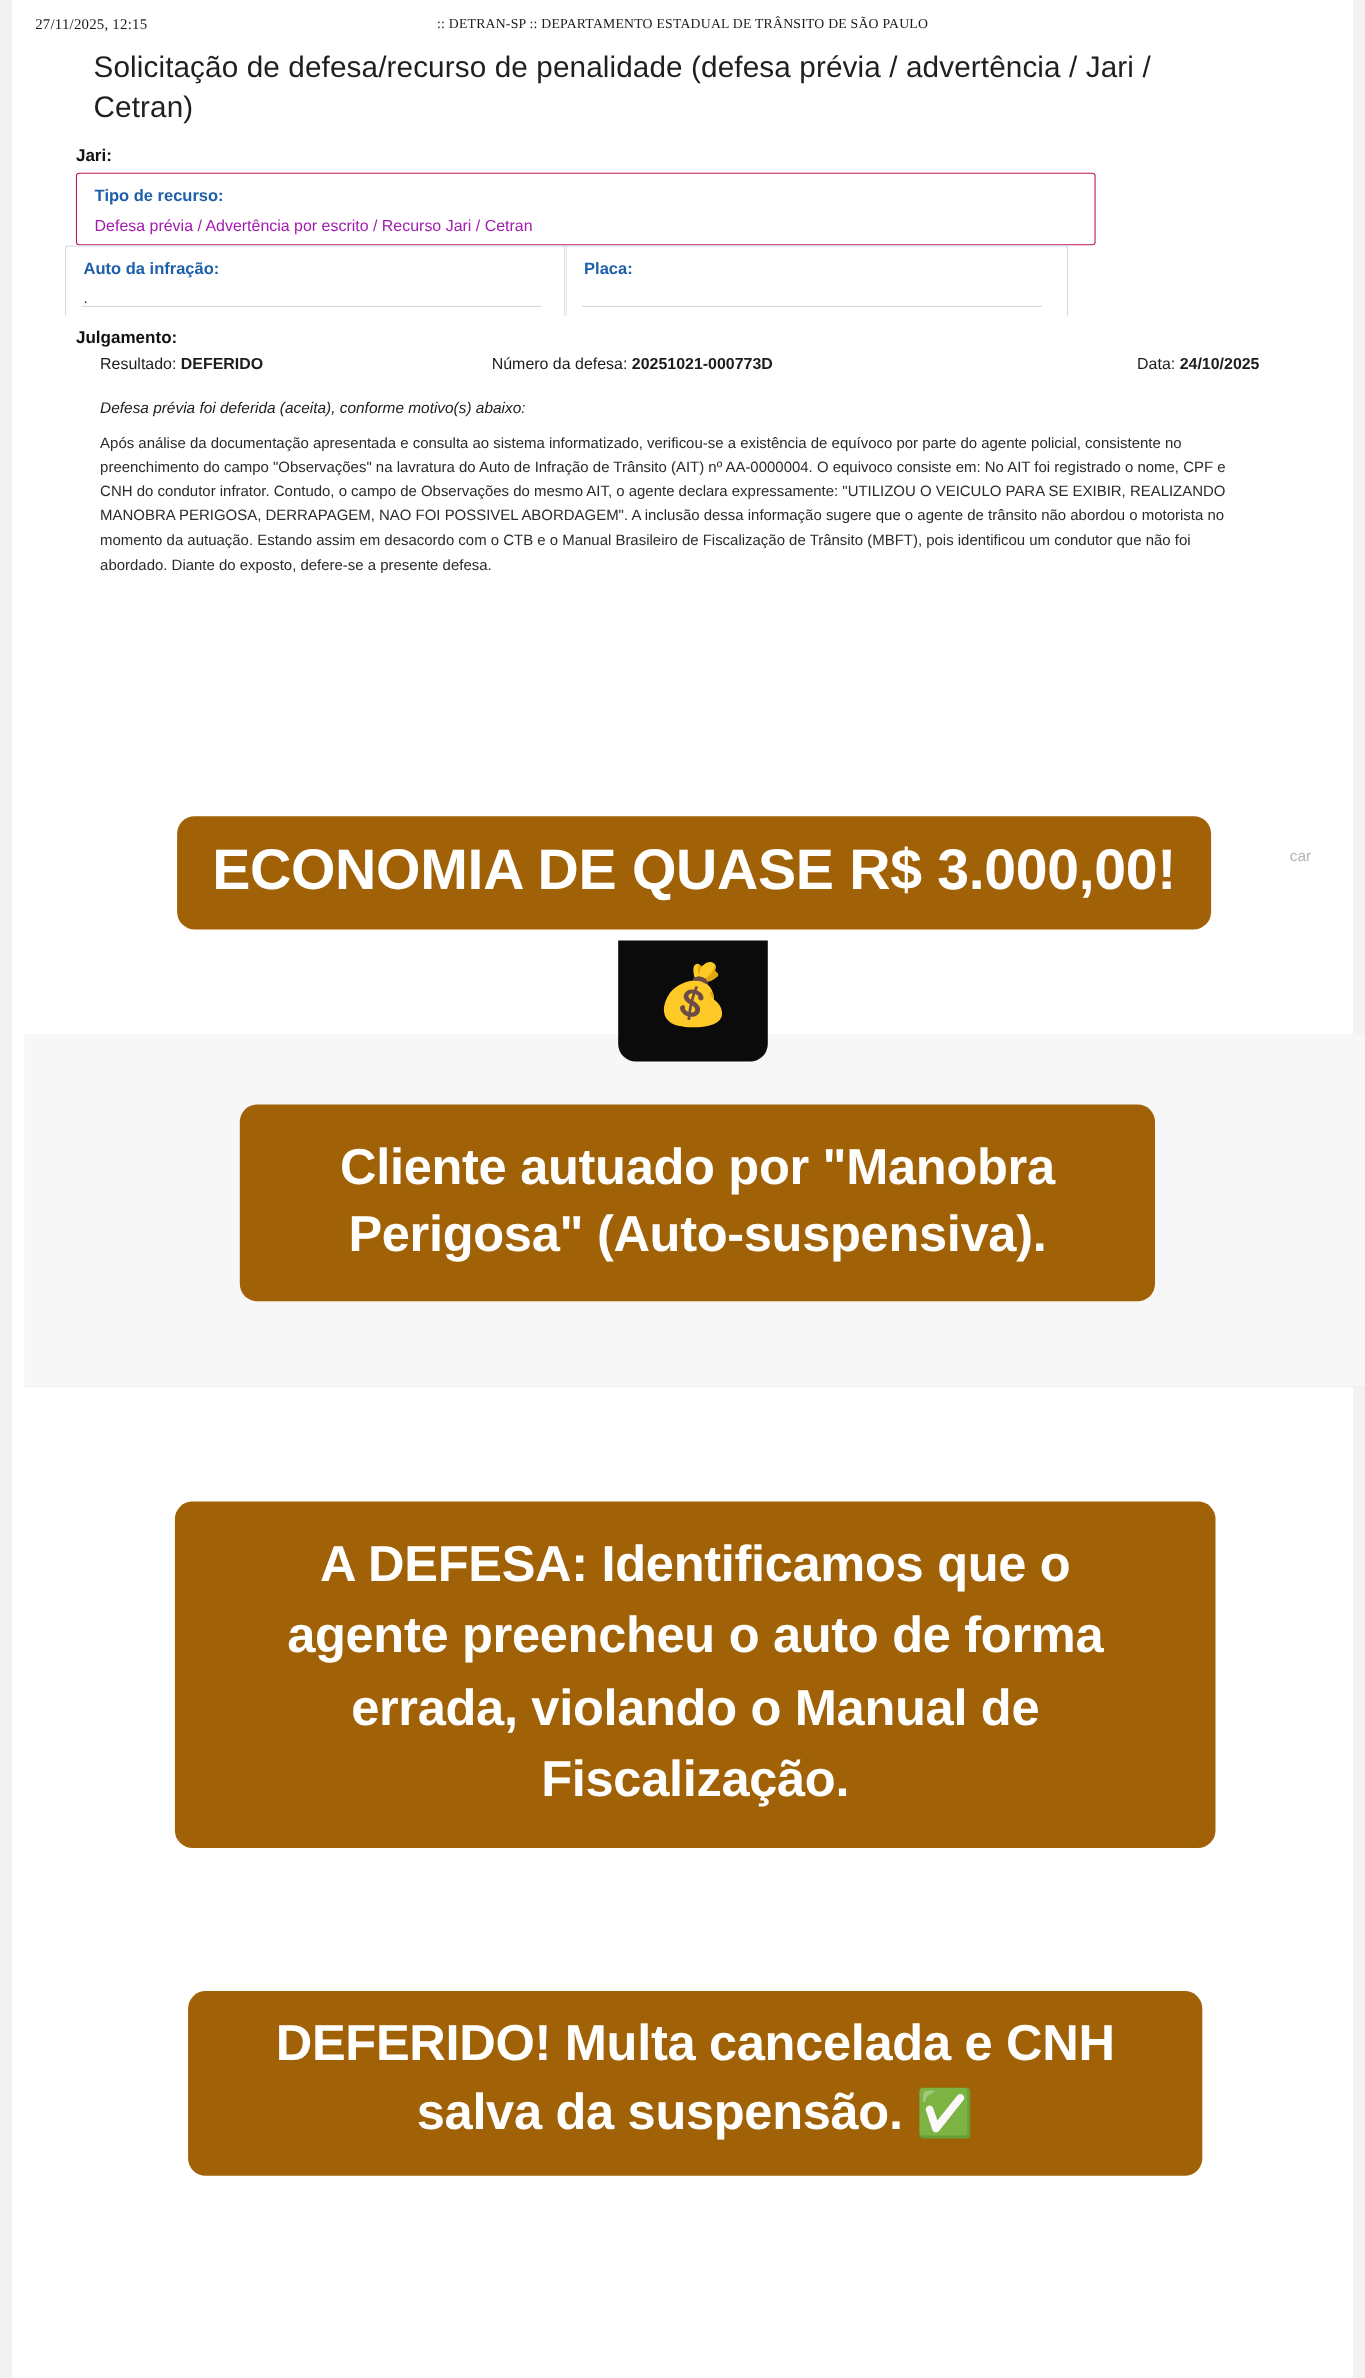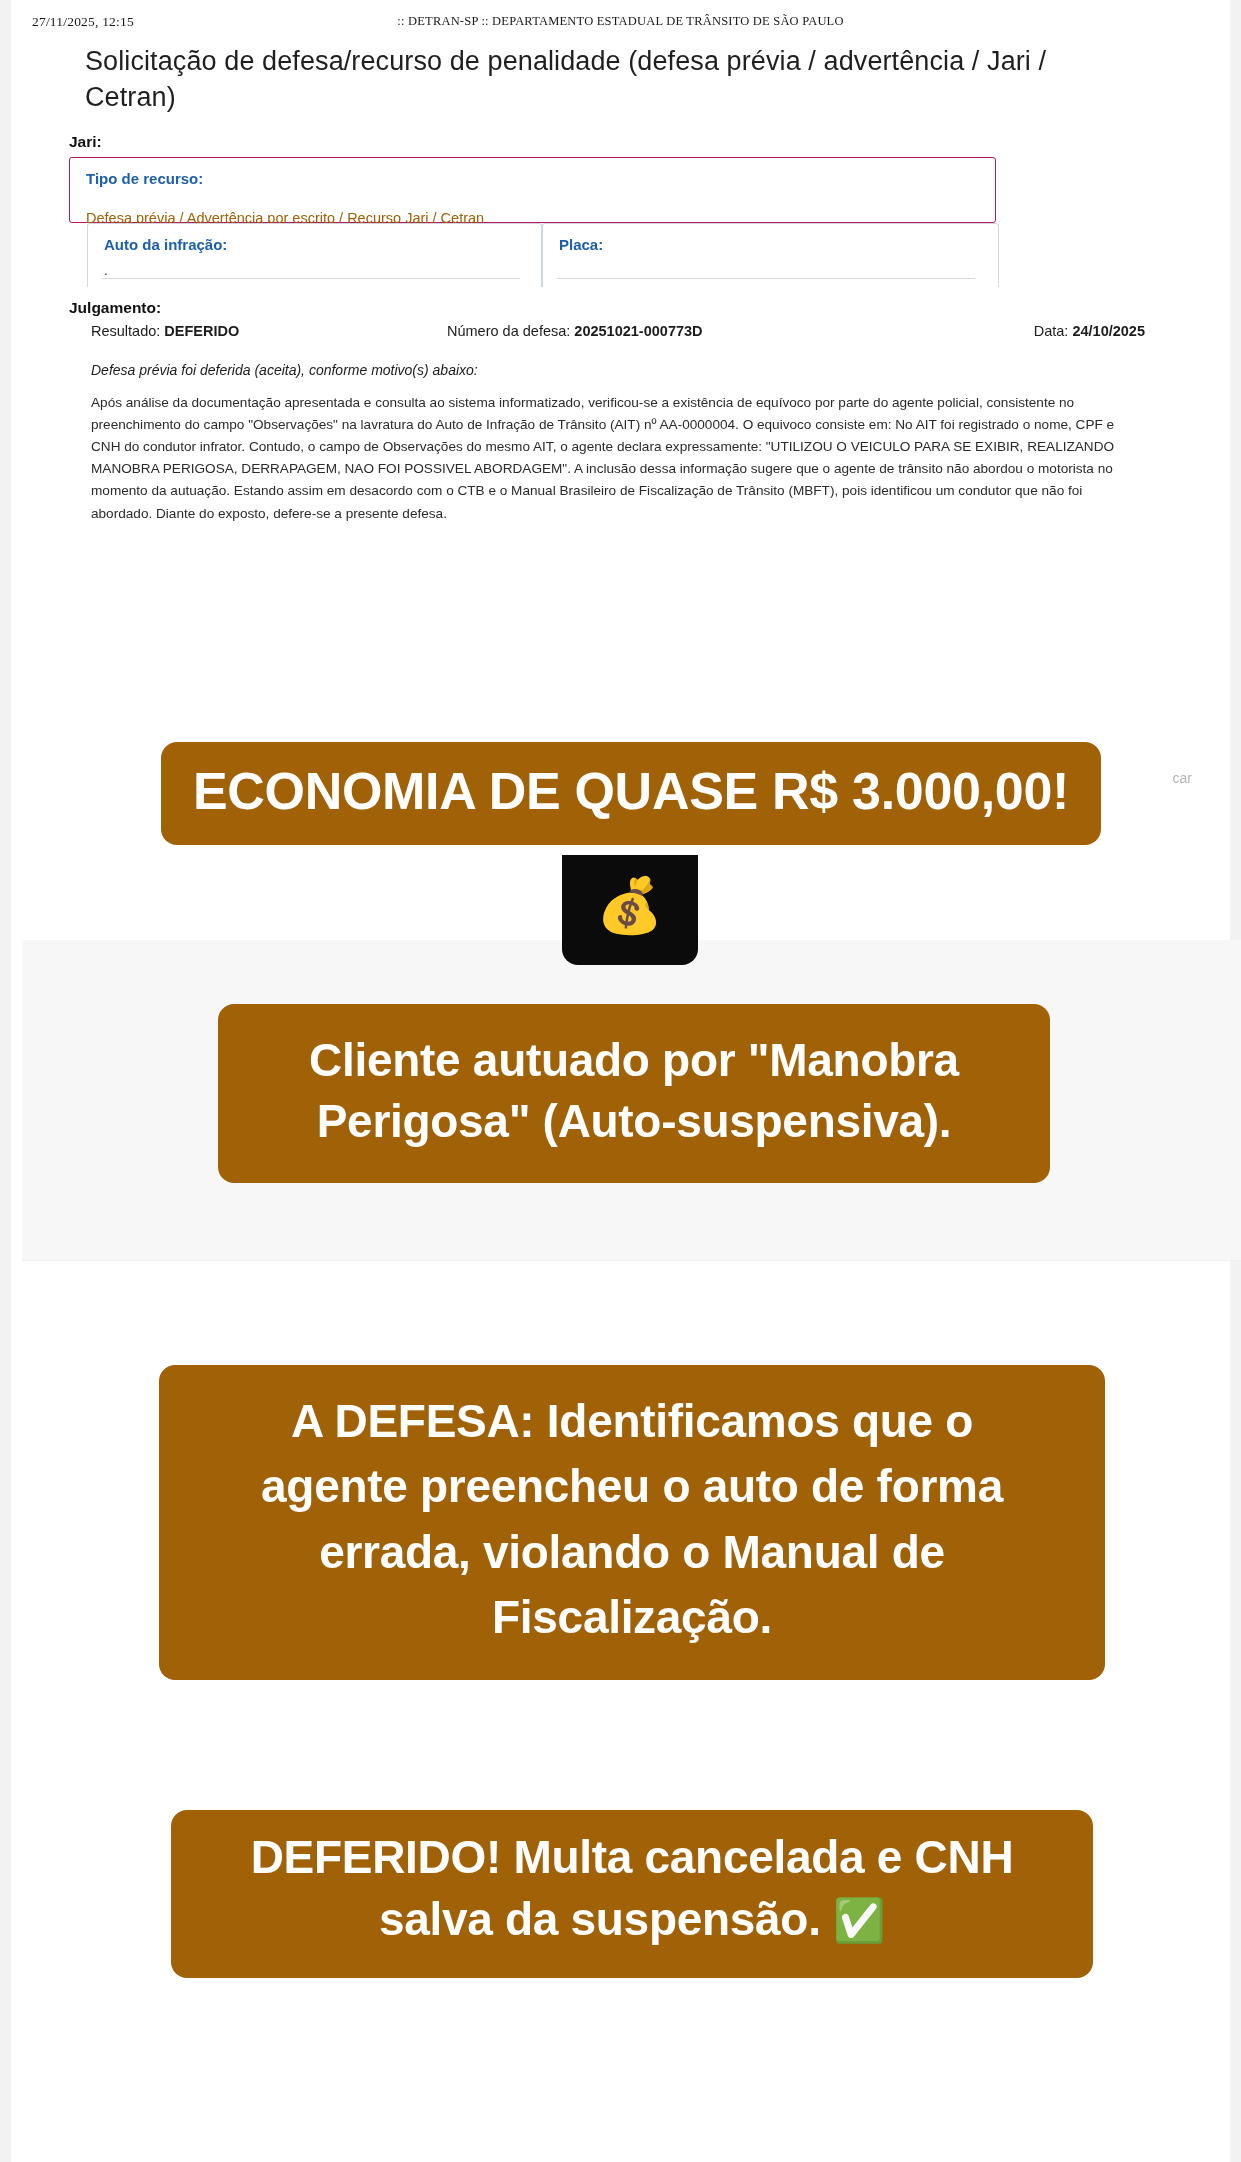--- a/index.html
+++ b/index.html
@@ -107,28 +107,28 @@
     position: absolute;
     left: 16px;
     top: 12px;
     font-size: 15px;
     font-weight: 700;
     color: #1d5fa8;
   }
   .fb-value {
     position: absolute;
     left: 16px;
-    top: 52px;
+    top: 40px;
     font-size: 14.5px;
-    color: #a16207;
+    color: #a21caf;
   }
 
   .field-row {
     position: relative;
-    margin-left: 76px;
+    margin-left: 48px;
     width: 828px;
     height: 64px;
     padding-left: 45px;
   }
   .half-box {
     position: absolute;
     top: 0;
     height: 64px;
     border: 1px solid #cfd6e4;
     border-bottom: none;

